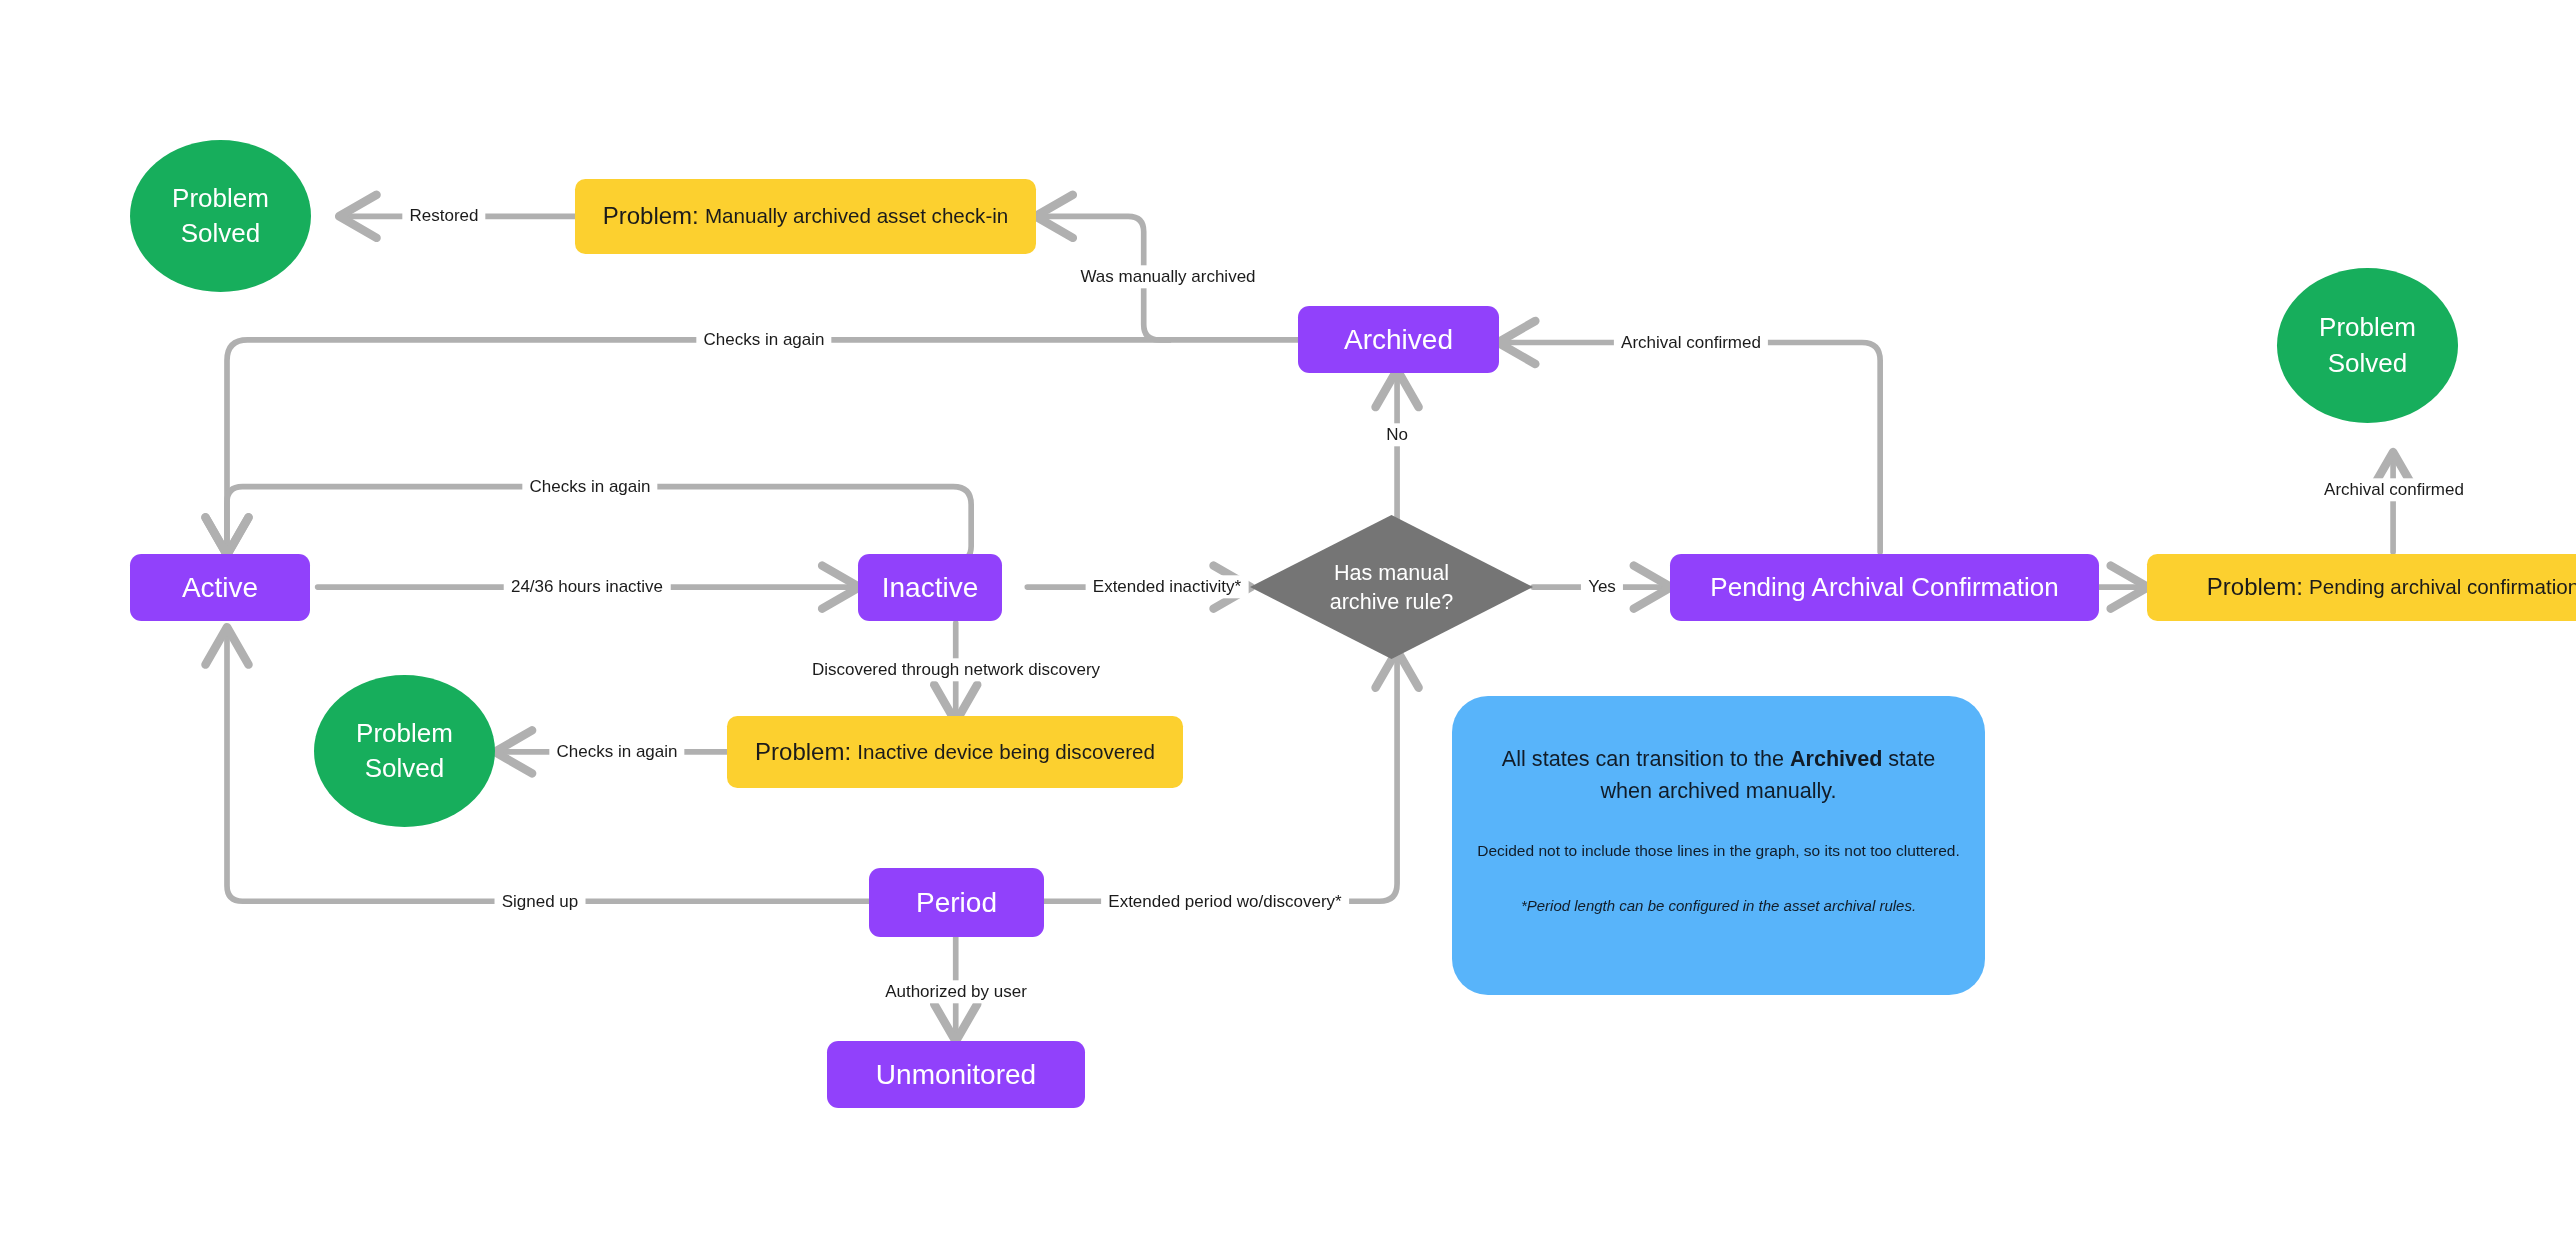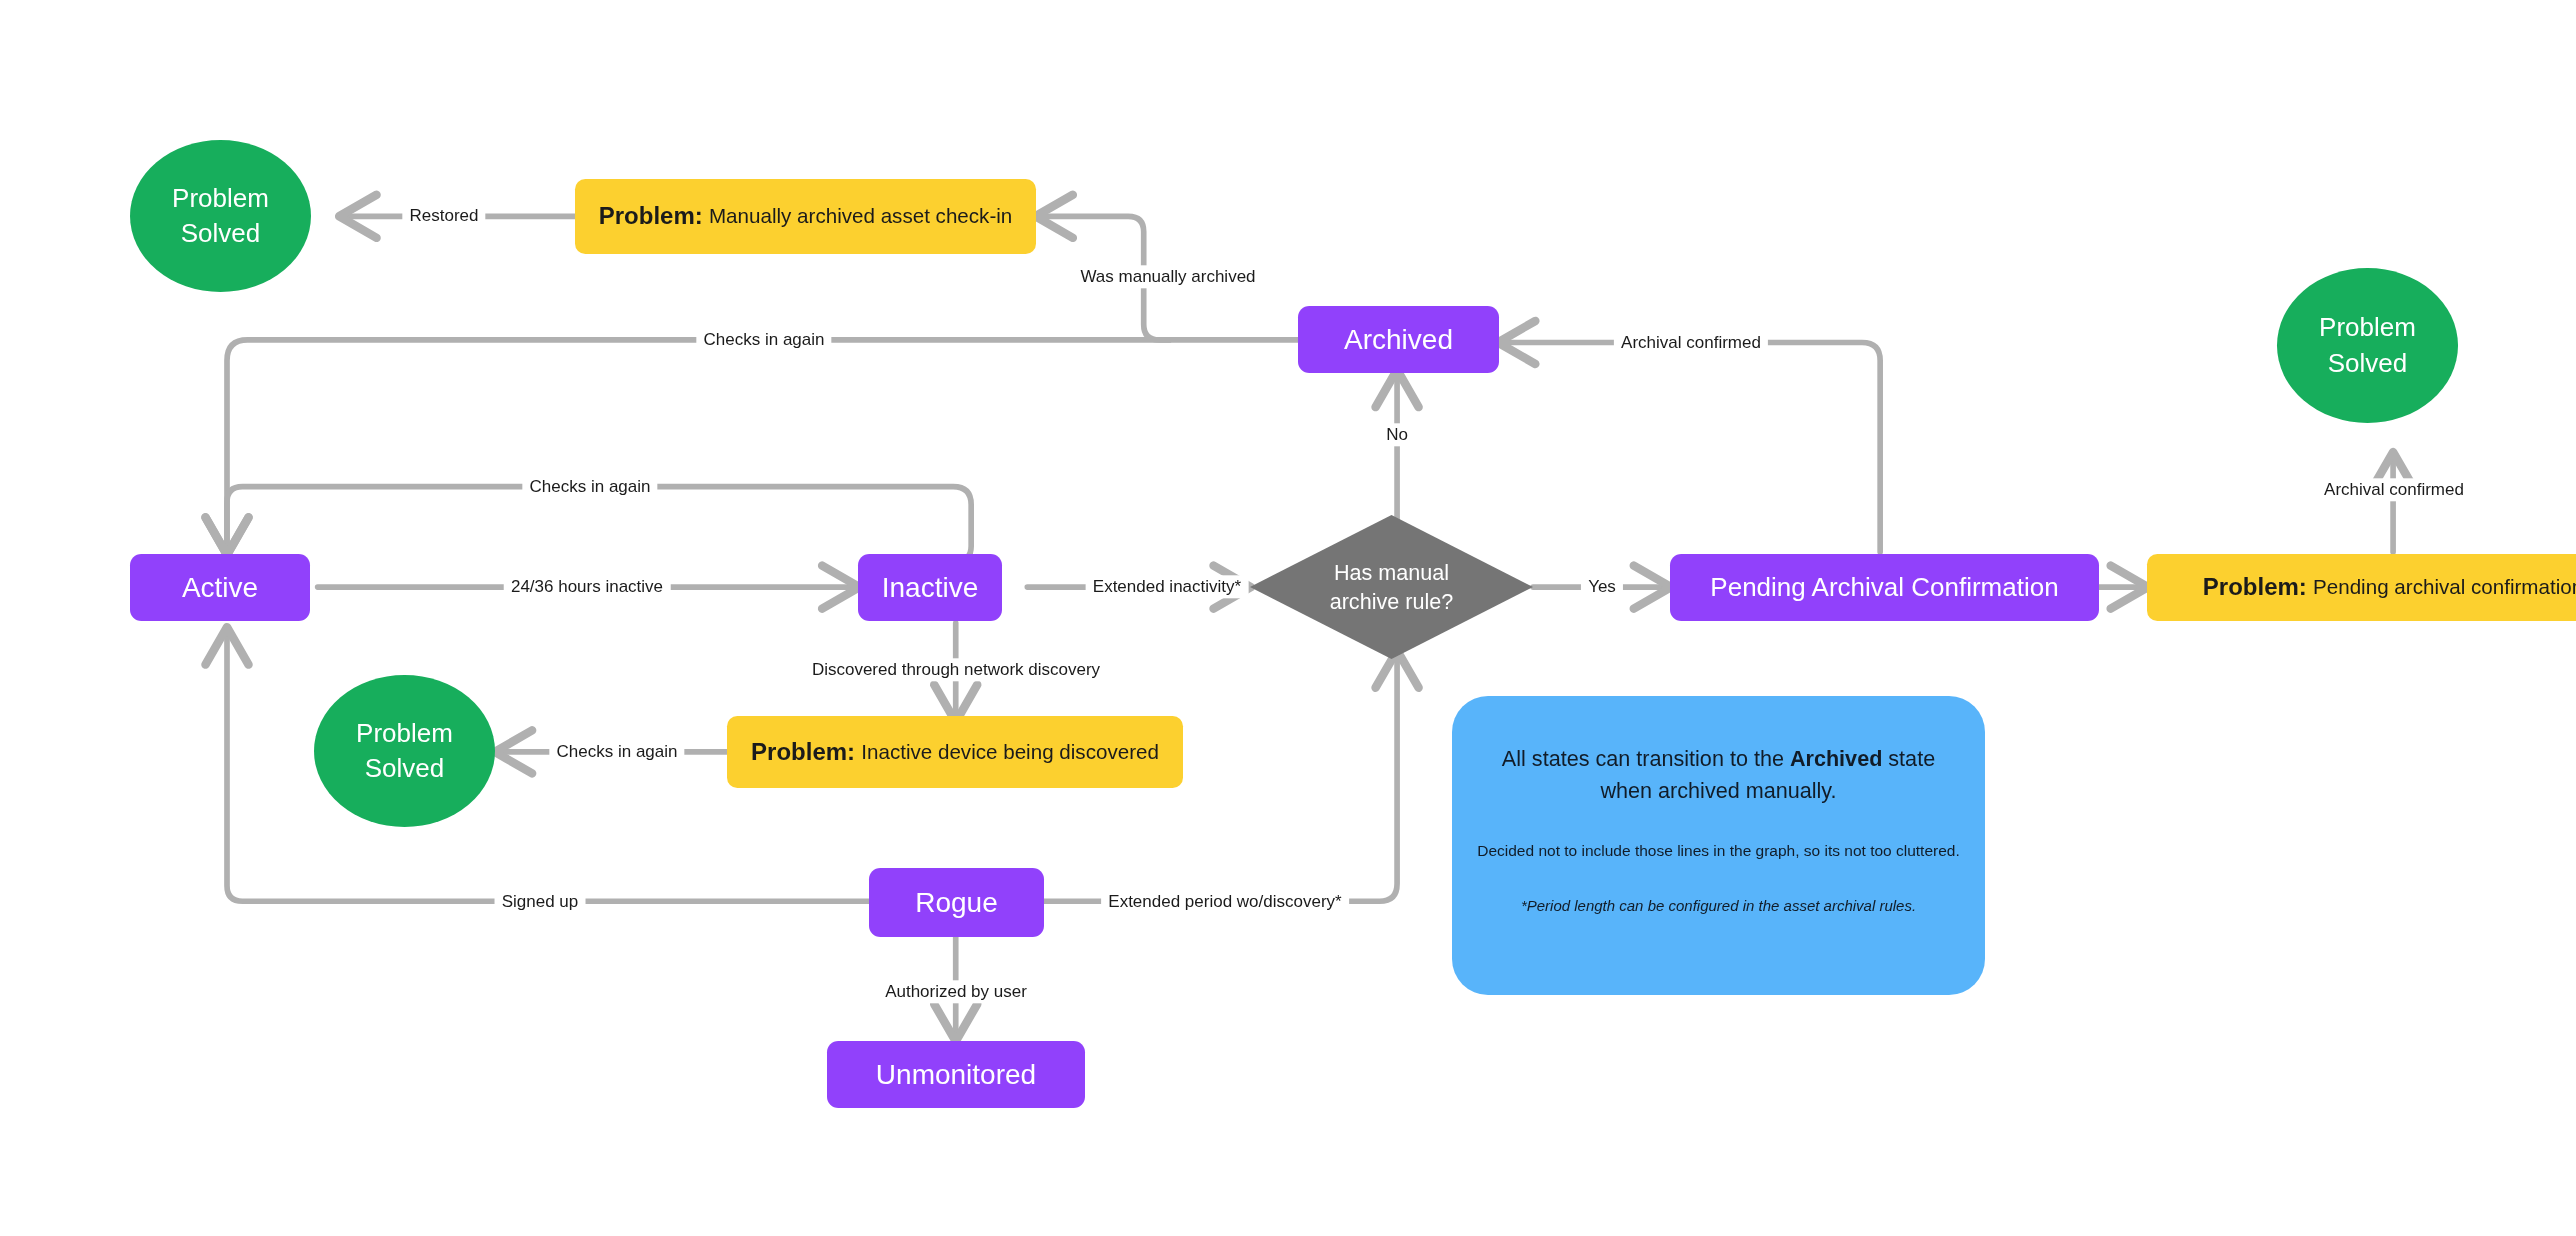--- a/index.html
+++ b/index.html
@@ -41,21 +41,21 @@
   }
   .problem-node {
     background: #fcd02f;
     border-radius: 10.3px;
     color: #1b1b1b;
     font-size: 20.6px;
     padding: 0 13.4px;
     line-height: 1.1;
   }
   .problem-node .p-strong {
-    font-weight: 700;
+    font-weight: 400;
     font-size: 24px;
     margin-right: 6.2px;
     white-space: nowrap;
   }
   .problem-node .p-rest {
     font-weight: 400;
     font-size: 20.6px;
     white-space: nowrap;
   }
   .solved-node {
@@ -206,21 +206,21 @@
     <span>Problem</span>
     <span>Solved</span>
   </div>
 
   <div class="node problem-node" style="left:727px; top:716px; width:456px; height:72px;">
     <span class="p-strong">Problem:</span>
       <span class="p-rest">Inactive device being discovered</span>
   </div>
 
   <div class="node state-node" style="left:869px; top:868px; width:175px; height:69px;">
-    <span>Rogue</span>
+    <span>Period</span>
   </div>
 
   <div class="node state-node" style="left:827px; top:1041px; width:258px; height:67px;">
     <span>Unmonitored</span>
   </div>
 
   <div class="node note-node" style="left:1452px; top:696px; width:533px; height:299px;">
     <div class="note-line-1"><span>All states can transition to the </span><b>Archived</b><span> state when archived manually.</span></div>
     <div class="note-line-2">Decided not to include those lines in the graph, so its not too cluttered.</div>
     <div class="note-line-3">*Period length can be configured in the asset archival rules.</div>

